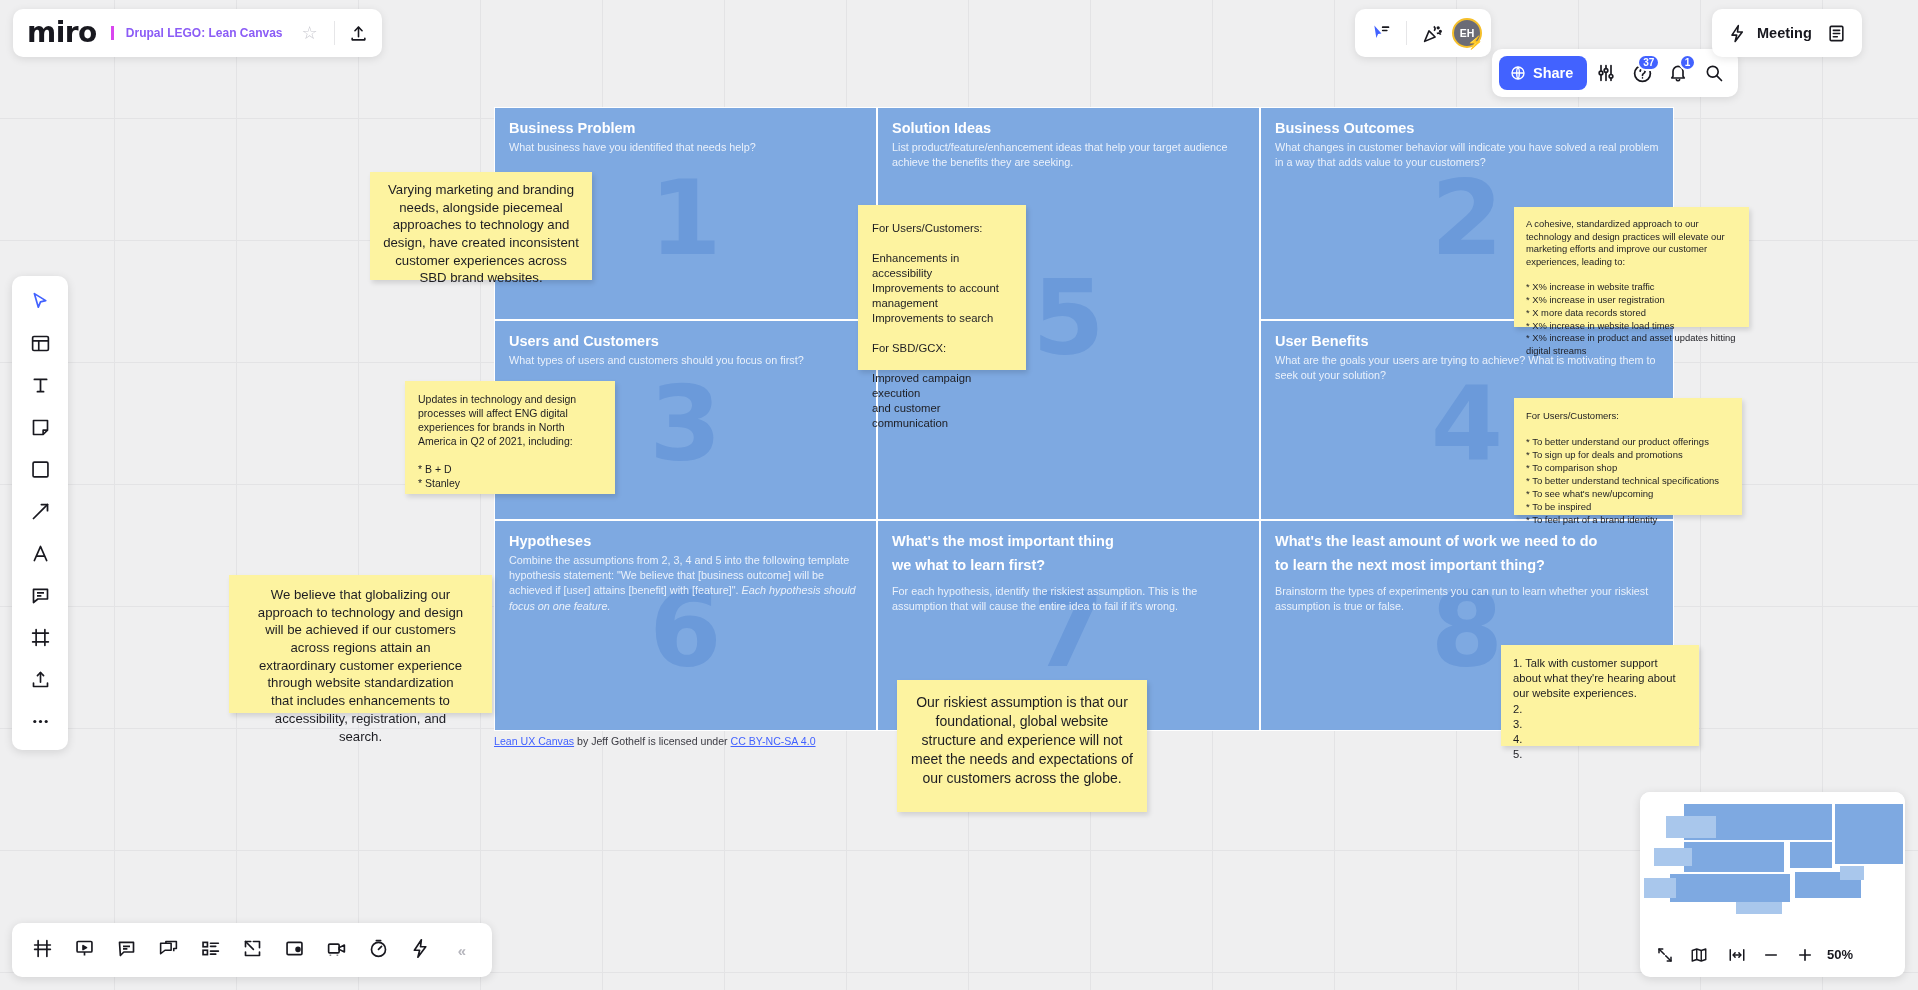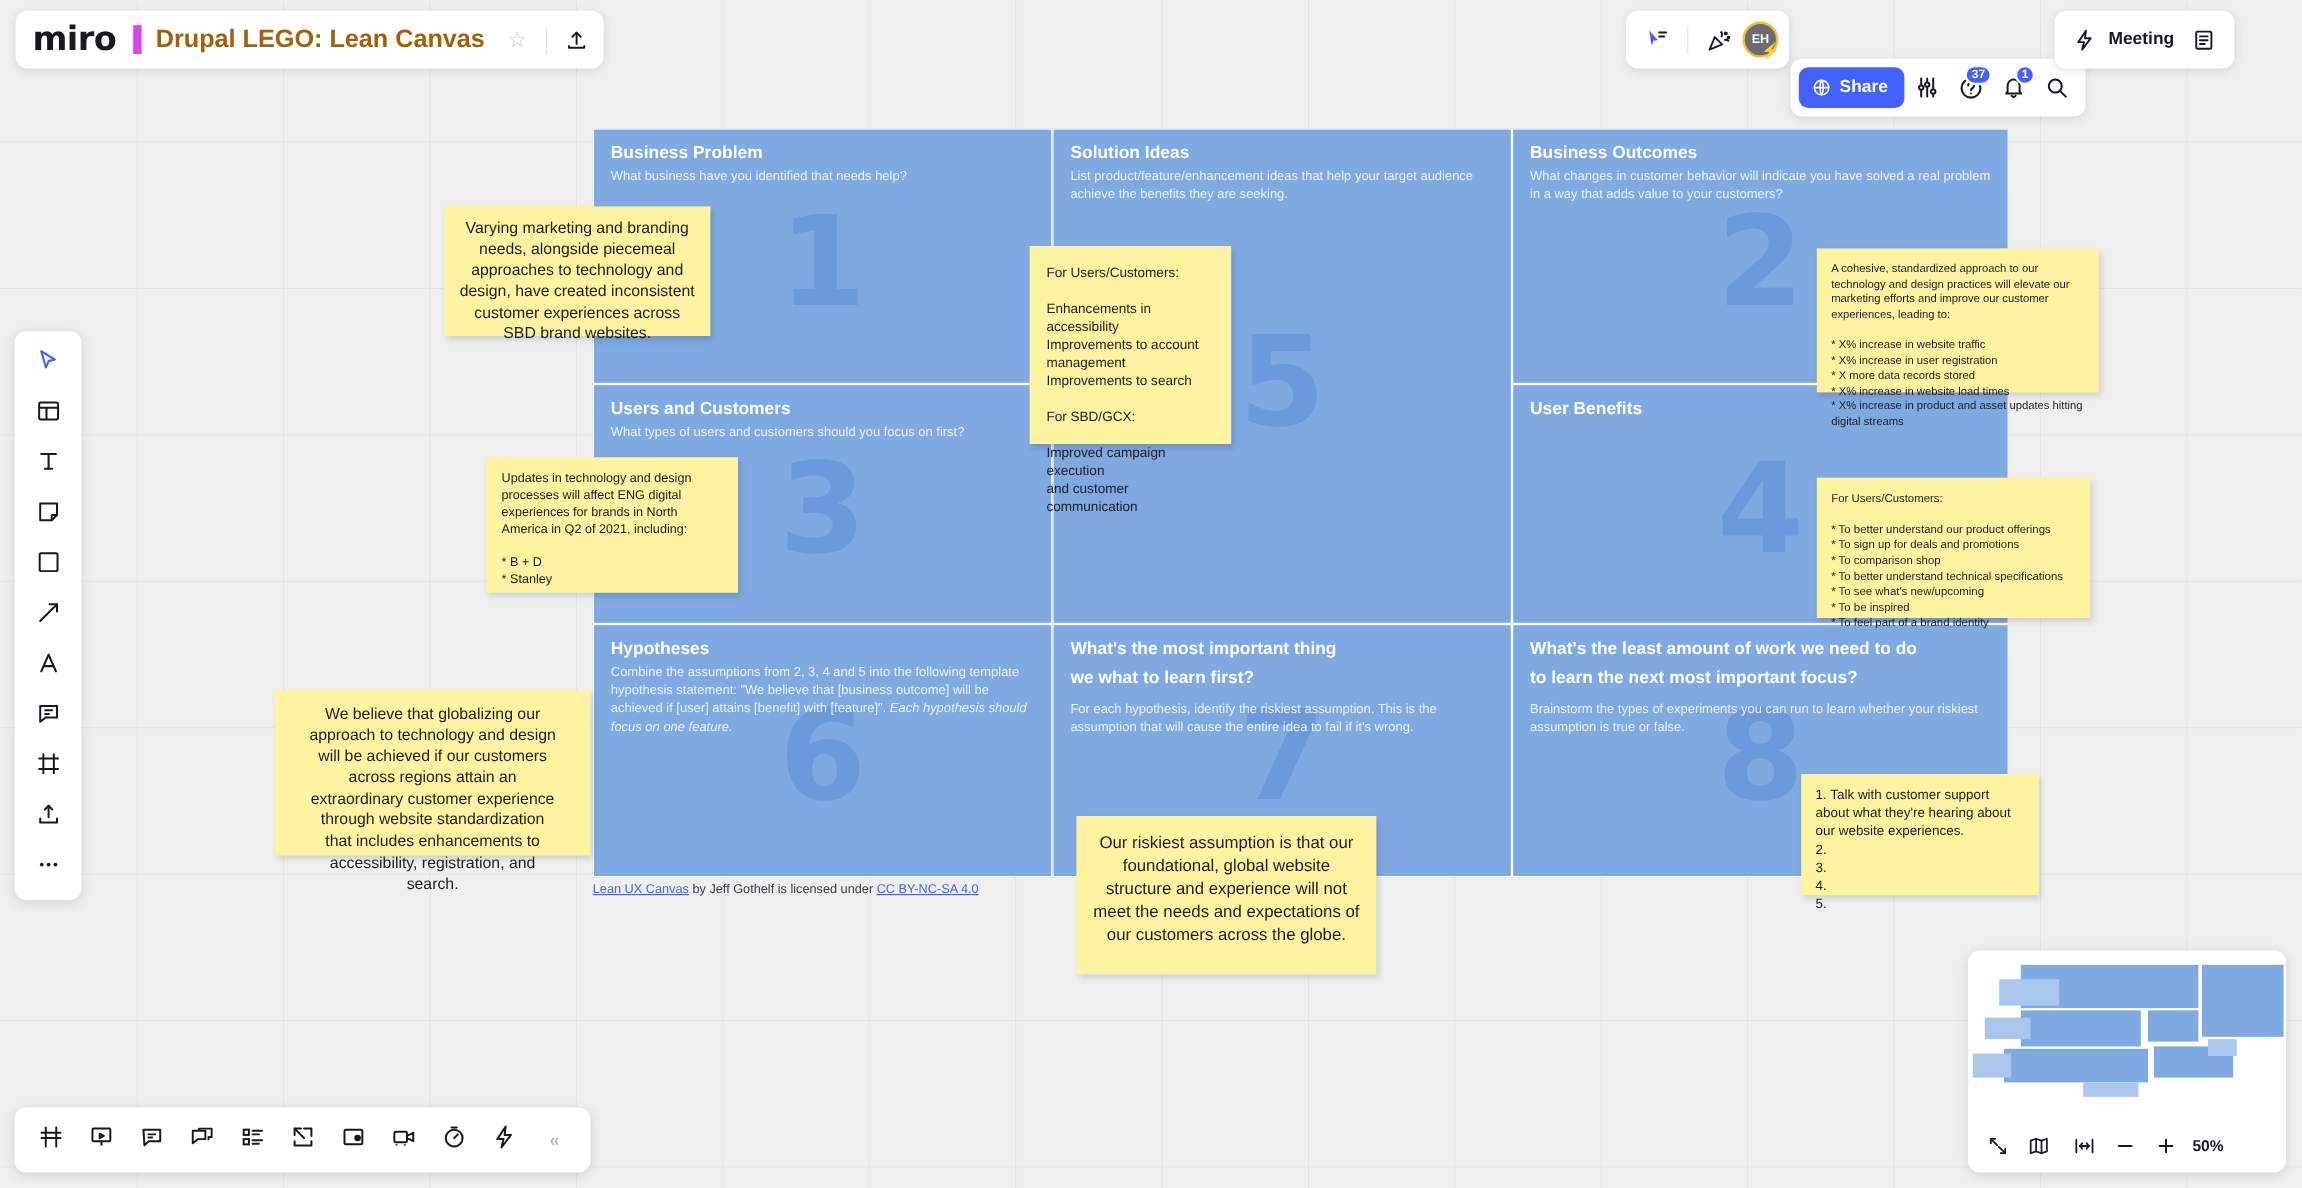--- a/index.html
+++ b/index.html
@@ -29,22 +29,22 @@
     box-shadow: 0 2px 8px rgba(0,0,0,.10); display: flex; align-items: center;
     height: 48px; pointer-events: auto;
   }
   .tb-left { left: 13px; top: 9px; padding: 0 6px 0 14px; gap: 2px; }
   .logo {
     font-family: "DejaVu Sans", sans-serif; font-size: 28px; font-weight: 700;
     letter-spacing: -0.5px; color: #18181f; line-height: 1; padding-right: 12px;
     user-select: none;
   }
   .board-title {
-    font-size: 21px; font-weight: 700; color: #a16207; white-space: nowrap;
-    padding: 0 8px 0 12px; border-left: 7px solid #d946ef;
+    font-size: 12px; font-weight: 700; color: #8b5cf6; white-space: nowrap;
+    padding: 0 8px 0 12px; border-left: 3px solid #d946ef;
   }
   .ic { display: inline-flex; align-items: center; justify-content: center; cursor: pointer; }
   .ic-btn { width: 34px; height: 34px; border-radius: 7px; }
   .star { color: #c8c8cf; font-size: 18px; }
   .divider-v { width: 1px; height: 24px; background: #e6e6e8; margin: 0 5px; }
 
   .tb-mid { left: 1355px; top: 9px; padding: 0 9px; gap: 3px; }
   .avatar {
     width: 30px; height: 30px; border-radius: 50%; background: #6b6b76;
     border: 2.5px solid #f5bf2b; color: #fff; font-size: 10.5px; font-weight: 700;
@@ -167,20 +167,21 @@
 
     <div class="cell" style="left:0; top:213px; width:383px; height:200px;">
       <div class="cell-num">3</div>
       <div class="cell-title">Users and Customers</div>
       <div class="cell-sub">What types of users and customers should you focus on first?</div>
     </div>
 
     <div class="cell" style="left:766px; top:213px; width:414px; height:200px;">
       <div class="cell-num">4</div>
       <div class="cell-title">User Benefits</div>
+      <div class="cell-sub">What are the goals your users are trying to achieve? What is motivating them to seek out your solution?</div>
     </div>
 
     <div class="cell" style="left:0; top:413px; width:383px; height:211px;">
       <div class="cell-num">6</div>
       <div class="cell-title">Hypotheses</div>
       <div class="cell-sub"><span>Combine the assumptions from 2, 3, 4 and 5 into the following template hypothesis statement: "We believe that [business outcome] will be achieved if [user] attains [benefit] with [feature]". </span><em>Each hypothesis should focus on one feature.</em></div>
     </div>
 
     <div class="cell big" style="left:383px; top:413px; width:383px; height:211px;">
       <div class="cell-num">7</div>
@@ -189,21 +190,21 @@
         <span class="ln">we what to learn first?</span>
       </div>
       <div class="cell-sub">For each hypothesis, identify the riskiest assumption.
 This is the assumption that will cause the entire idea to fail if it's wrong.</div>
     </div>
 
     <div class="cell big" style="left:766px; top:413px; width:414px; height:211px;">
       <div class="cell-num">8</div>
       <div class="cell-title two-line-title">
         <span class="ln">What's the least amount of work we need to do</span>
-        <span class="ln">to learn the next most important focus?</span>
+        <span class="ln">to learn the next most important thing?</span>
       </div>
       <div class="cell-sub">Brainstorm the types of experiments you can run to learn whether your riskiest assumption is true or false.</div>
     </div>
   </div>
 
   <div class="footer-note">
     <a href="#">Lean UX Canvas</a><span> by Jeff Gothelf is licensed under </span><a href="#">CC BY-NC-SA 4.0</a>
   </div>
 
   <div class="sticky center big" style="left:370px; top:172px; width:222px; height:108px;">Varying marketing and branding needs, alongside piecemeal approaches to technology and design, have created inconsistent customer experiences across SBD brand websites.</div>

